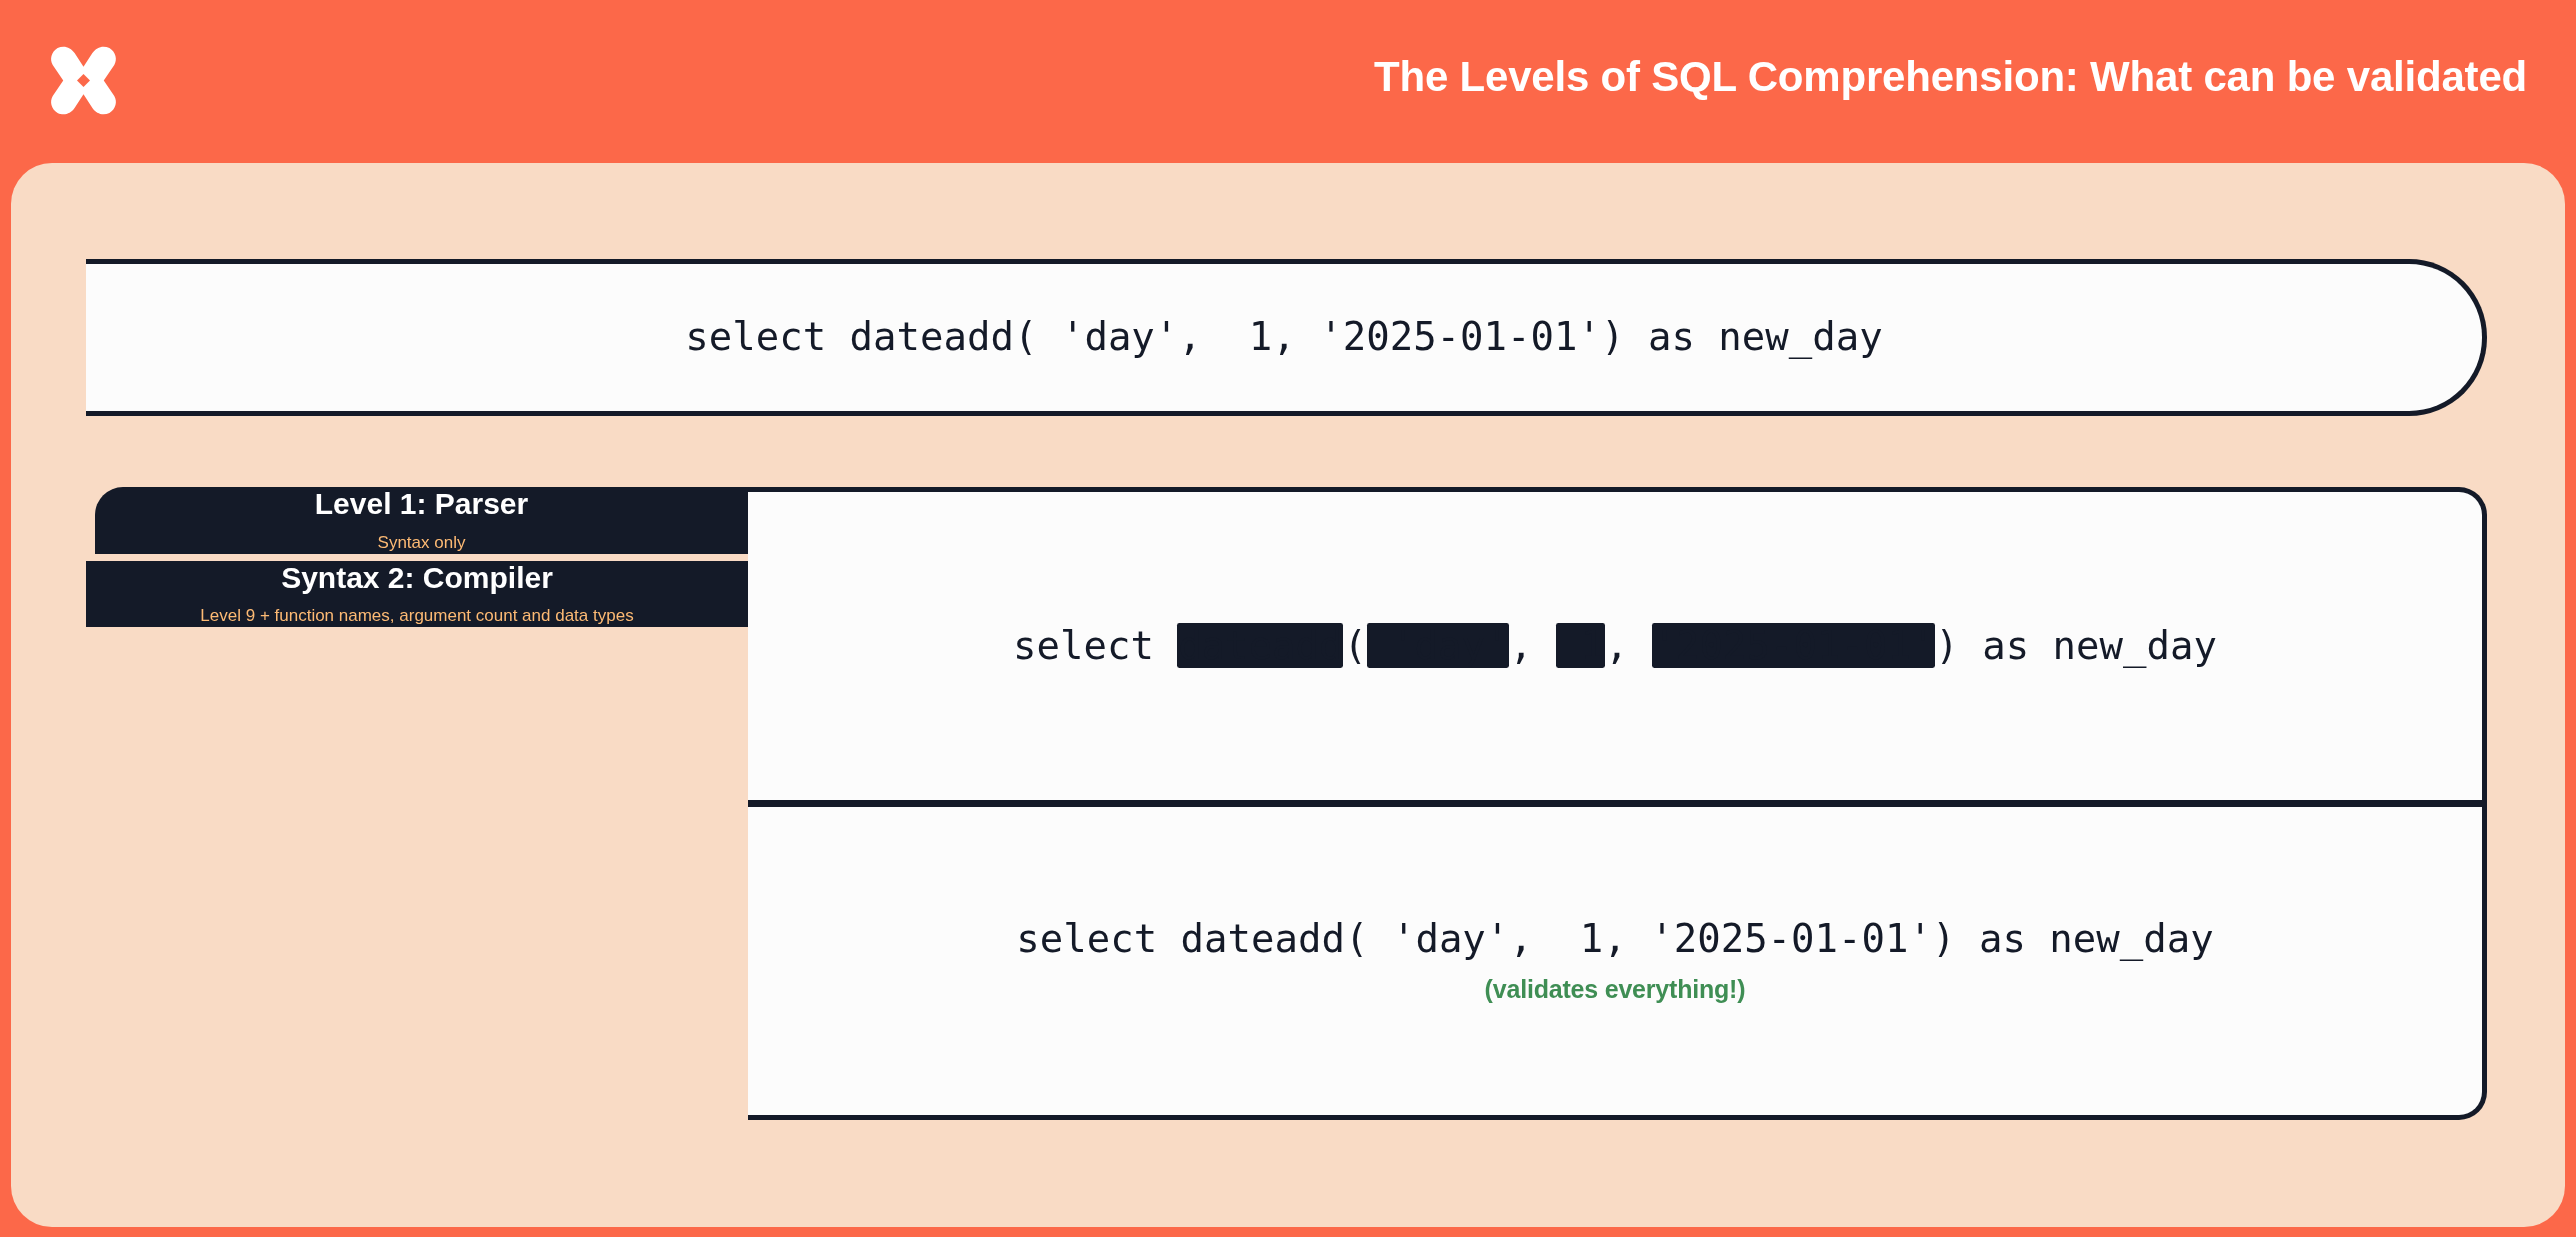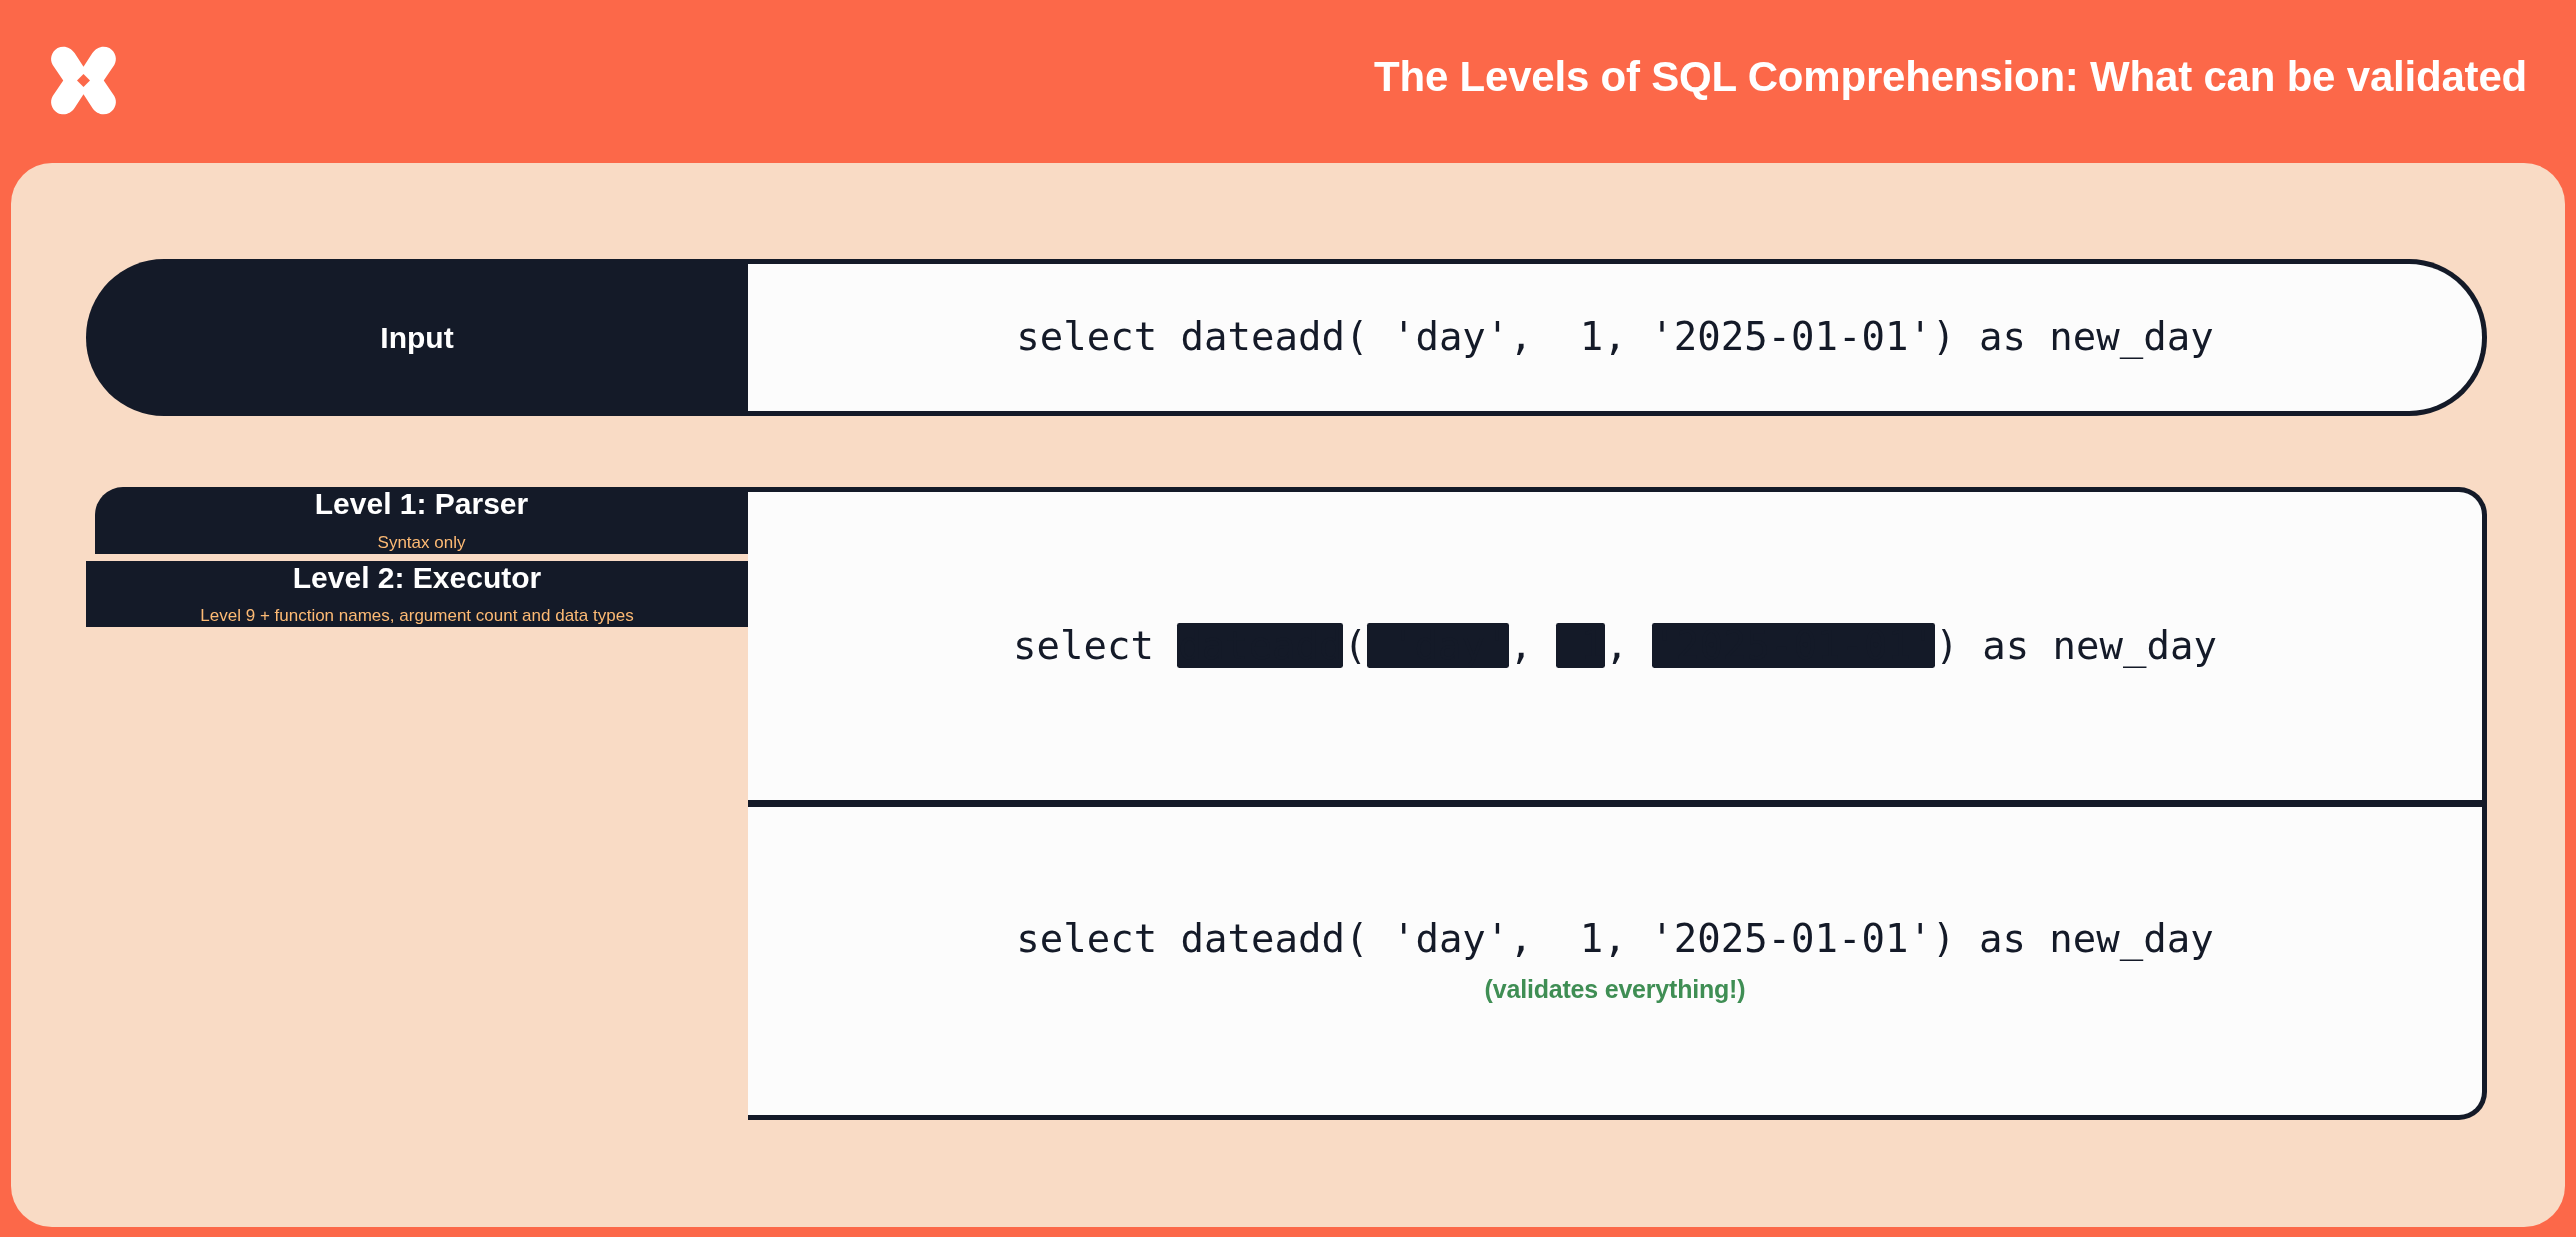--- a/index.html
+++ b/index.html
@@ -209,36 +209,35 @@
           Z"></path>
         <path fill="#FC6849" d="M 50 42 L 58 50 L 50 58 L 42 50 Z"></path>
       </svg>
     </div>
     <div class="header-title">The Levels of SQL Comprehension: What can be validated</div>
   </div>
 
   <div class="body-panel">
 
     <div class="input-card">
-      <div class="input-label">Input</div>
       <div class="input-code">
         <div class="code"><span>select dateadd( 'day',  1, '2025-01-01') as new_day</span></div>
       </div>
     </div>
 
     <div class="levels-card">
 
       <div class="levels-labels">
         <div class="lvl-label first">
           <div class="lvl-title">Level 1: Parser</div>
           <div class="lvl-sub">Syntax only</div>
         </div>
         <div class="lvl-gap"></div>
         <div class="lvl-label">
-          <div class="lvl-title">Level 2: Executor</div>
+          <div class="lvl-title">Syntax 2: Compiler</div>
           <div class="lvl-sub">Level 9 + function names, argument count and data types</div>
         </div>
         <div class="lvl-gap"></div>
       </div>
 
       <div class="levels-codes">
         <div class="lvl-code div">
           <div class="code"><span>select </span><span class="tok-redacted">dateadd</span><span>(</span><span class="tok-redacted"> 'day'</span><span>, </span><span class="tok-redacted"> 1</span><span>, </span><span class="tok-redacted">'2025-01-01'</span><span>) as new_day</span></div>
         </div>
         <div class="lvl-code">

